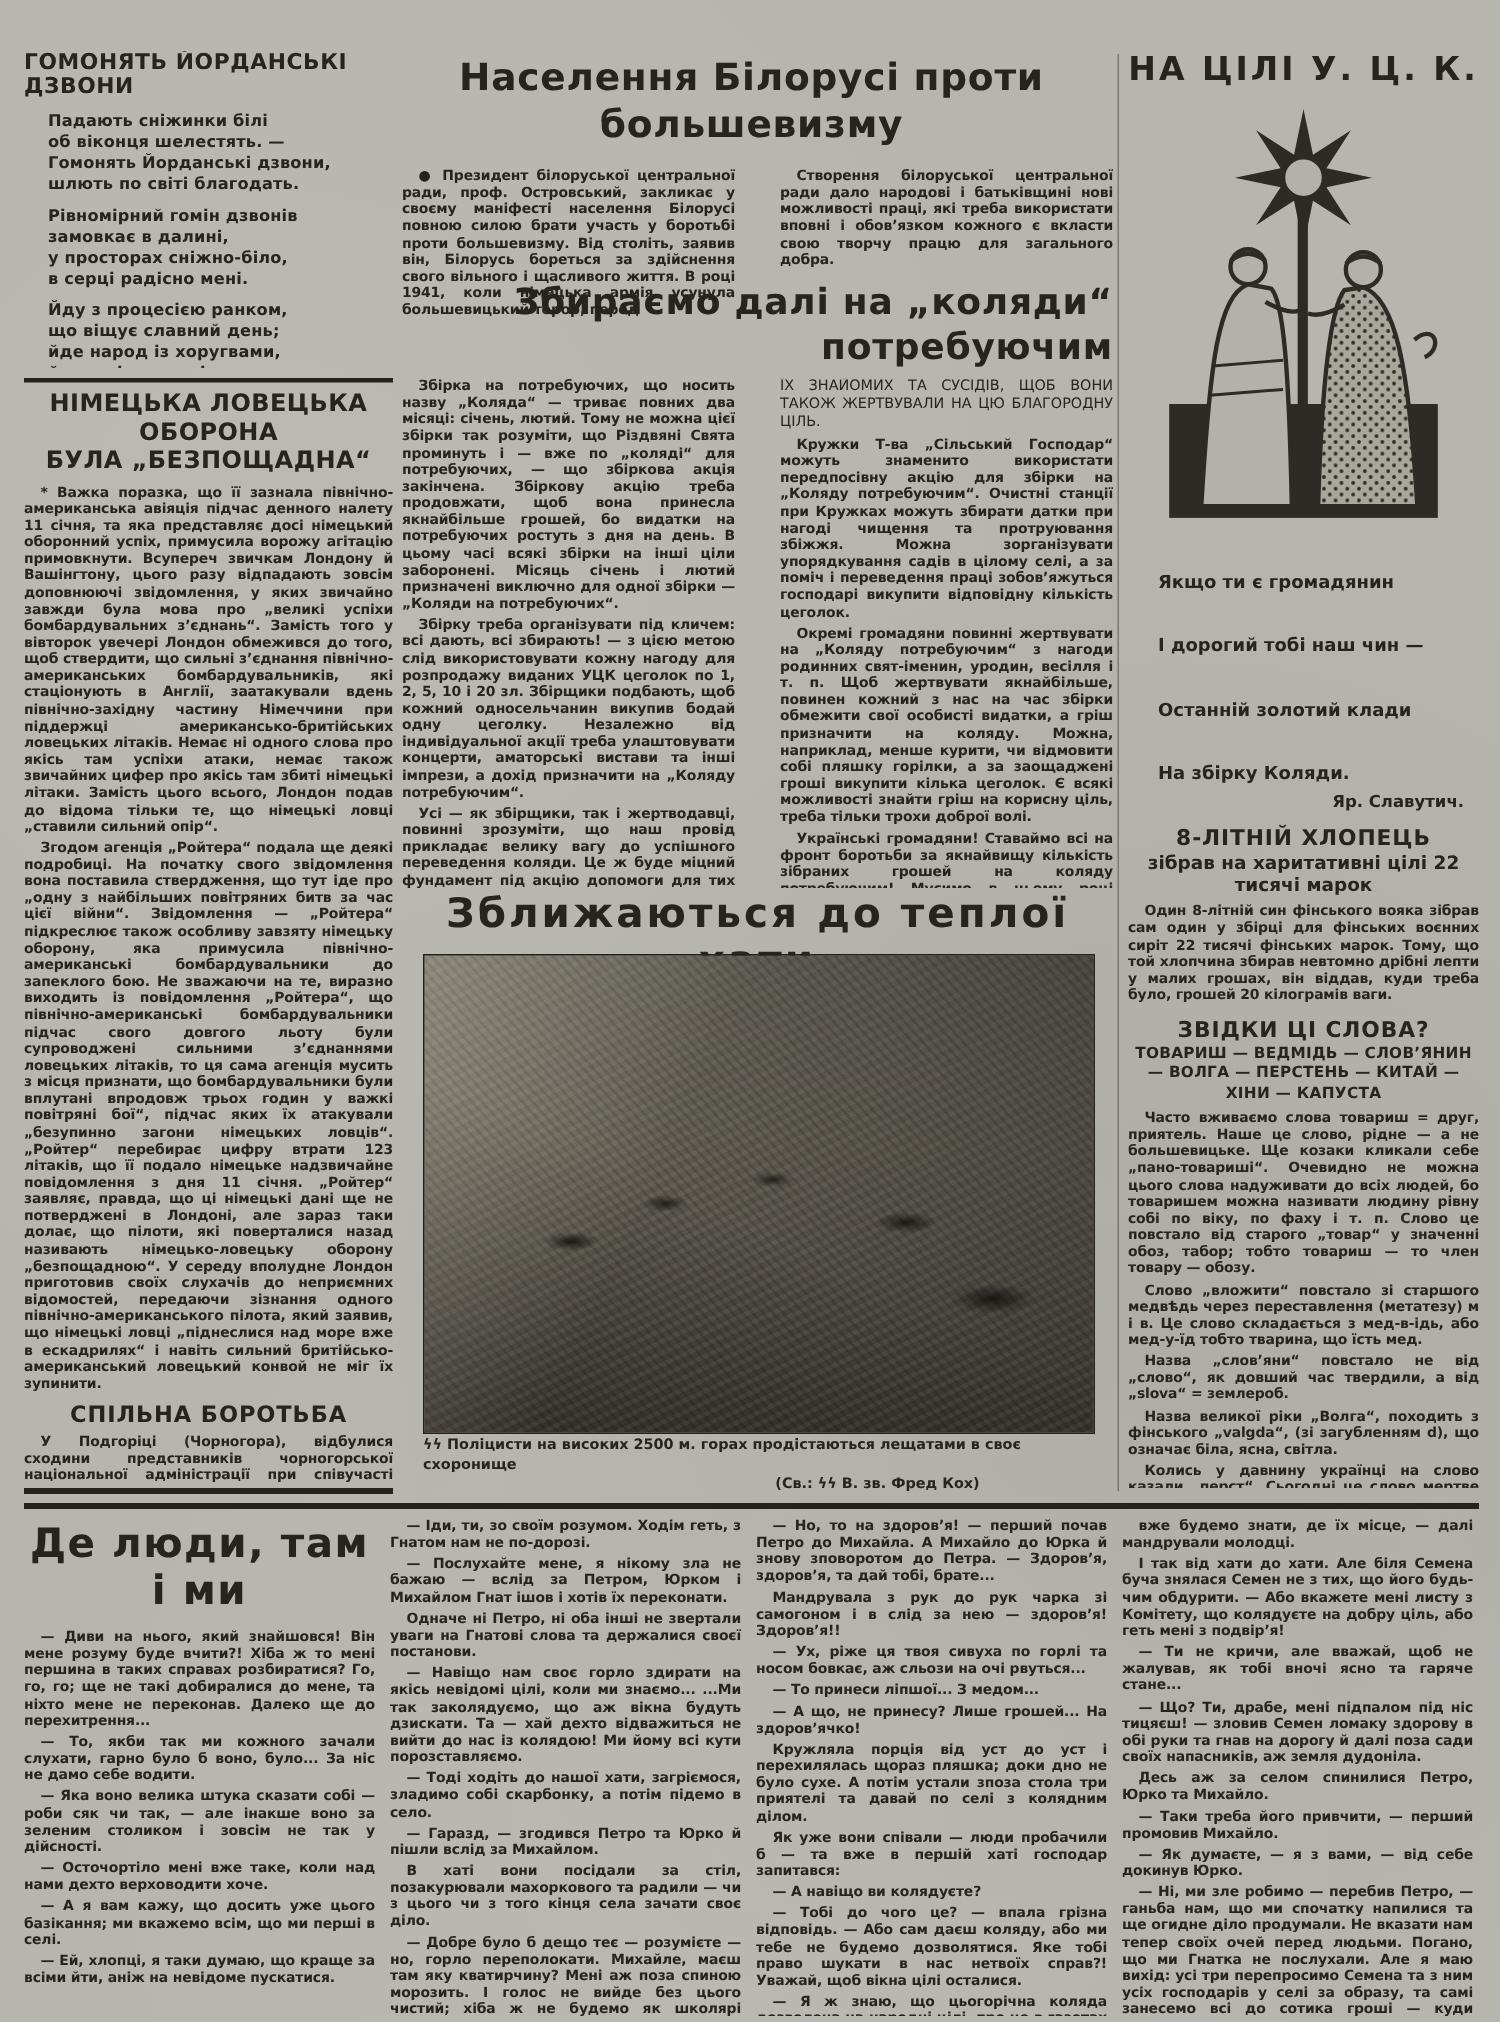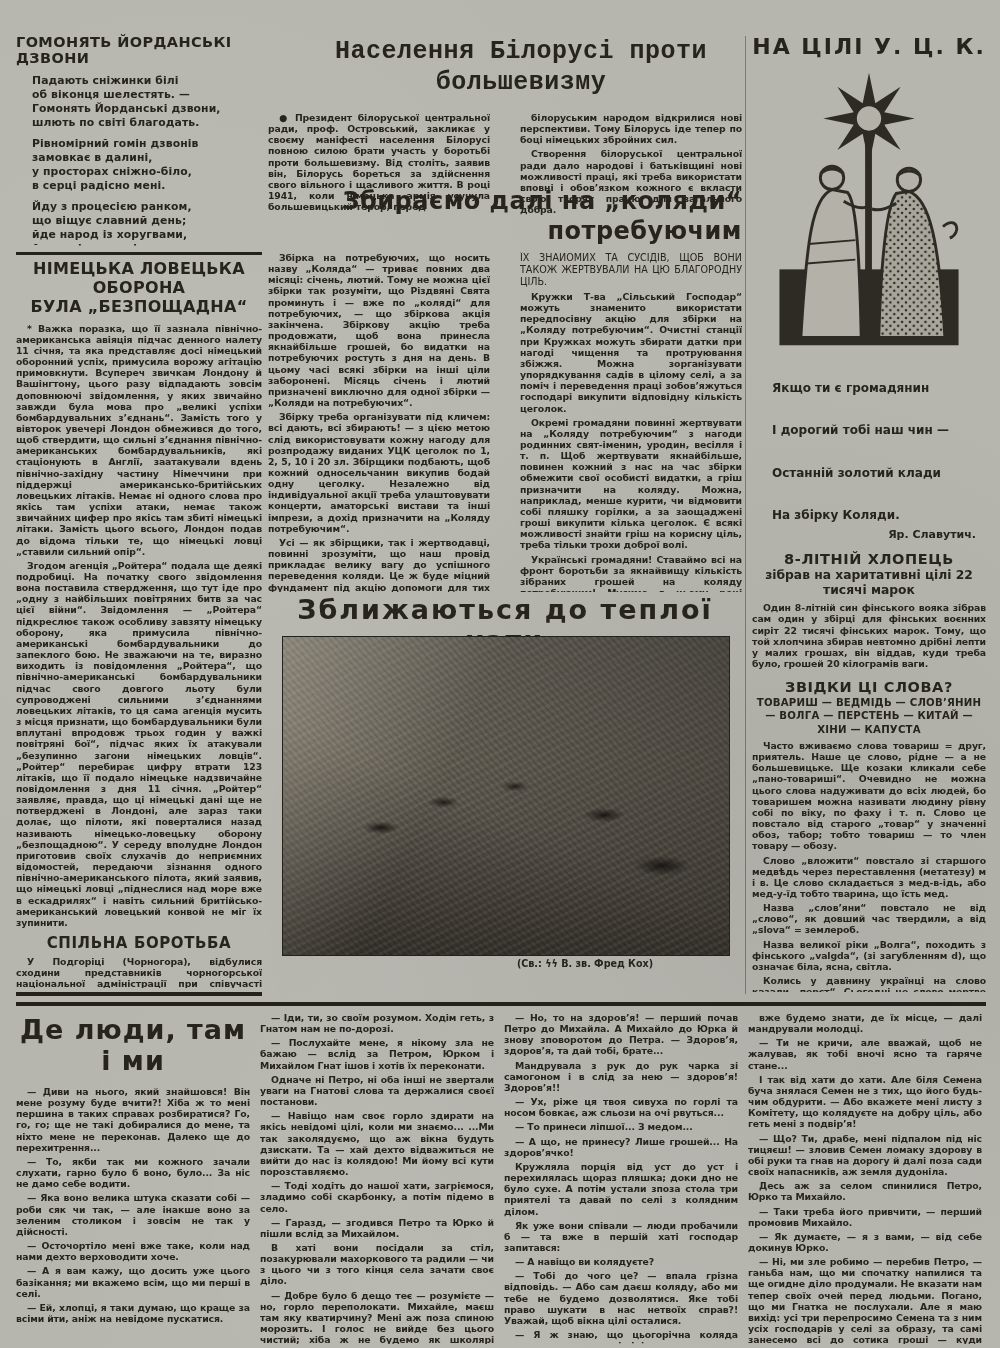--- a/index.html
+++ b/index.html
@@ -98,30 +98,29 @@
   <h3 class="art-h3">СПІЛЬНА БОРОТЬБА</h3>
   <div class="body-txt">
       <p>У Подгоріці (Чорногора), відбулися сходини представників чорногорської національної адміністрації при співучасті багатьох старшин. Старшини, що є провідниками тамошніх протикомуністичних добровольчих загонів, висловили при цій нагоді свою безкомпромісову рішучість боротися проти банд Тіто. Корветний капітан Йововіч, командант відділу Белопавліца, заявив: „Ми хочемо боротися проти наших гробокопателів, разом із хоробрими німецькими збройними силами, які в нашій країні не заступають ніякі територіяльні аспірації“.</p>
     </div>
 </section>
 
 <div class="abs rule" style="left:16px;top:992px;width:246px;height:4px;"></div>
 
 <div class="vsep" style="left:745px;top:36px;height:958px;"></div>
 
-<section class="abs" style="left:284px;top:36px;width:474px;font-family:Liberation Mono, monospace;">
+<section class="abs" style="left:264px;top:36px;width:474px;">
   <div class="c-head">Населення Білорусі проти</div>
   <div class="c-head">большевизму</div>
 </section>
 <section class="abs cols" style="left:268px;top:112px;width:474px;height:122px;">
   <div class="col body-txt">
       <p>● Президент білоруської центральної ради, проф. Островський, закликає у своєму маніфесті населення Білорусі повною силою брати участь у боротьбі проти большевизму. Від століть, заявив він, Білорусь бореться за здійснення свого вільного і щасливого життя. В році 1941, коли німецька армія усунула большевицький терор, перед</p>
     </div>
   <div class="col body-txt">
-      <p>білоруським народом відкрилися нові перспективи. Тому Білорусь іде тепер по боці німецьких збройних сил.</p>
       <p>Створення білоруської центральної ради дало народові і батьківщині нові можливості праці, які треба використати вповні і обов’язком кожного є вкласти свою творчу працю для загального добра.</p>
     </div>
 </section>
 
 <section class="abs" style="left:268px;top:186px;width:474px;">
   <div class="k-head">Збираємо далі на „коляди“</div>
   <div class="k-head">потребуючим</div>
 </section>
 <section class="abs cols" style="left:268px;top:252px;width:474px;height:340px;">
   <div class="col body-txt">
@@ -137,20 +136,21 @@
         <p>Українські громадяни! Ставаймо всі на фронт боротьби за якнайвищу кількість зібраних грошей на коляду потребуючим! Мусимо в цьому році значно перевищити зібрану суму, що її ми зібрали в минулому році (1.200.000 зл.), бо наші потреби в цьому році зросли та постійно зростають! Переводім змагання: Котре село в повіті найбільше збере? Котрі громадяни найкраще причинилися до успіху збірки? Всі до акції на Коляду потребуючим!</p>
       </div>
   </div>
 </section>
 
 <section class="abs p-head" style="left:268px;top:594px;width:474px;">Зближаються до теплої хати</section>
 
 <div class="abs photo" style="left:282px;top:636px;width:446px;height:318px;"></div>
 
 <section class="abs caption" style="left:282px;top:958px;width:446px;">
+  <div>ϟϟ  Поліцисти на високих 2500 м. горах  продістаються лещатами в своє схоронище</div>
   <div class="c2">(Св.:  ϟϟ  В. зв. Фред Кох)</div>
 </section>
 
 <section class="abs" style="left:752px;top:34px;width:234px;height:958px;overflow:hidden;">
   <h1 class="r-h1">НА ЦІЛІ У. Ц. К.</h1>
 
   <svg viewBox="0 0 240 300" width="234" height="292" style="display:block;margin:2px auto 0;">
     <defs>
       <pattern id="dots" width="8" height="8" patternUnits="userSpaceOnUse">
         <rect width="8" height="8" fill="#a9a69c"></rect>
@@ -242,21 +242,21 @@
       <p>— То принеси ліпшої... З медом...</p>
       <p>— А що, не принесу? Лише грошей... На здоров’ячко!</p>
       <p>Кружляла порція від уст до уст і перехилялась щораз пляшка; доки дно не було сухе. А потім устали зпоза стола три приятелі та давай по селі з колядним ділом.</p>
       <p>Як уже вони співали — люди пробачили б — та вже в першій хаті господар запитався:</p>
       <p>— А навіщо ви колядуєте?</p>
       <p>— Тобі до чого це? — впала грізна відповідь. — Або сам даєш коляду, або ми тебе не будемо дозволятися. Яке тобі право шукати в нас нетвоїх справ?! Уважай, щоб вікна цілі осталися.</p>
       <p>— Я ж знаю, що цьогорічна коляда дозволена на народні цілі, про це в газетах писали й пригадують заєдно, — пробував Охрим пояснити.</p>
     </div>
   <div class="b-col body-txt">
       <p>вже будемо знати, де їх місце, — далі мандрували молодці.</p>
+      <p>І так від хати до хати. Але біля Семена буча знялася Семен не з тих, що його будь-чим обдурити. — Або вкажете мені листу з Комітету, що колядуєте на добру ціль, або геть мені з подвір’я!</p>
       <p>— Ти не кричи, але вважай, щоб не жалував, як тобі вночі ясно та гаряче стане...</p>
-      <p>І так від хати до хати. Але біля Семена буча знялася Семен не з тих, що його будь-чим обдурити. — Або вкажете мені листу з Комітету, що колядуєте на добру ціль, або геть мені з подвір’я!</p>
       <p>— Що? Ти, драбе, мені підпалом під ніс тицяєш! — зловив Семен ломаку здорову в обі руки та гнав на дорогу й далі поза сади своїх напасників, аж земля дудоніла.</p>
       <p>Десь аж за селом спинилися Петро, Юрко та Михайло.</p>
       <p>— Таки треба його привчити, — перший промовив Михайло.</p>
       <p>— Як думаєте, — я з вами, — від себе докинув Юрко.</p>
       <p>— Ні, ми зле робимо — перебив Петро, — ганьба нам, що ми спочатку напилися та ще огидне діло продумали. Не вказати нам тепер своїх очей перед людьми. Погано, що ми Гнатка не послухали. Але я маю вихід: усі три перепросимо Семена та з ним усіх господарів у селі за образу, та самі занесемо всі до сотика гроші — куди вказано. Де є люди, туди і наша дорога.</p>
     </div>
 </section>
 
 </body></html>

